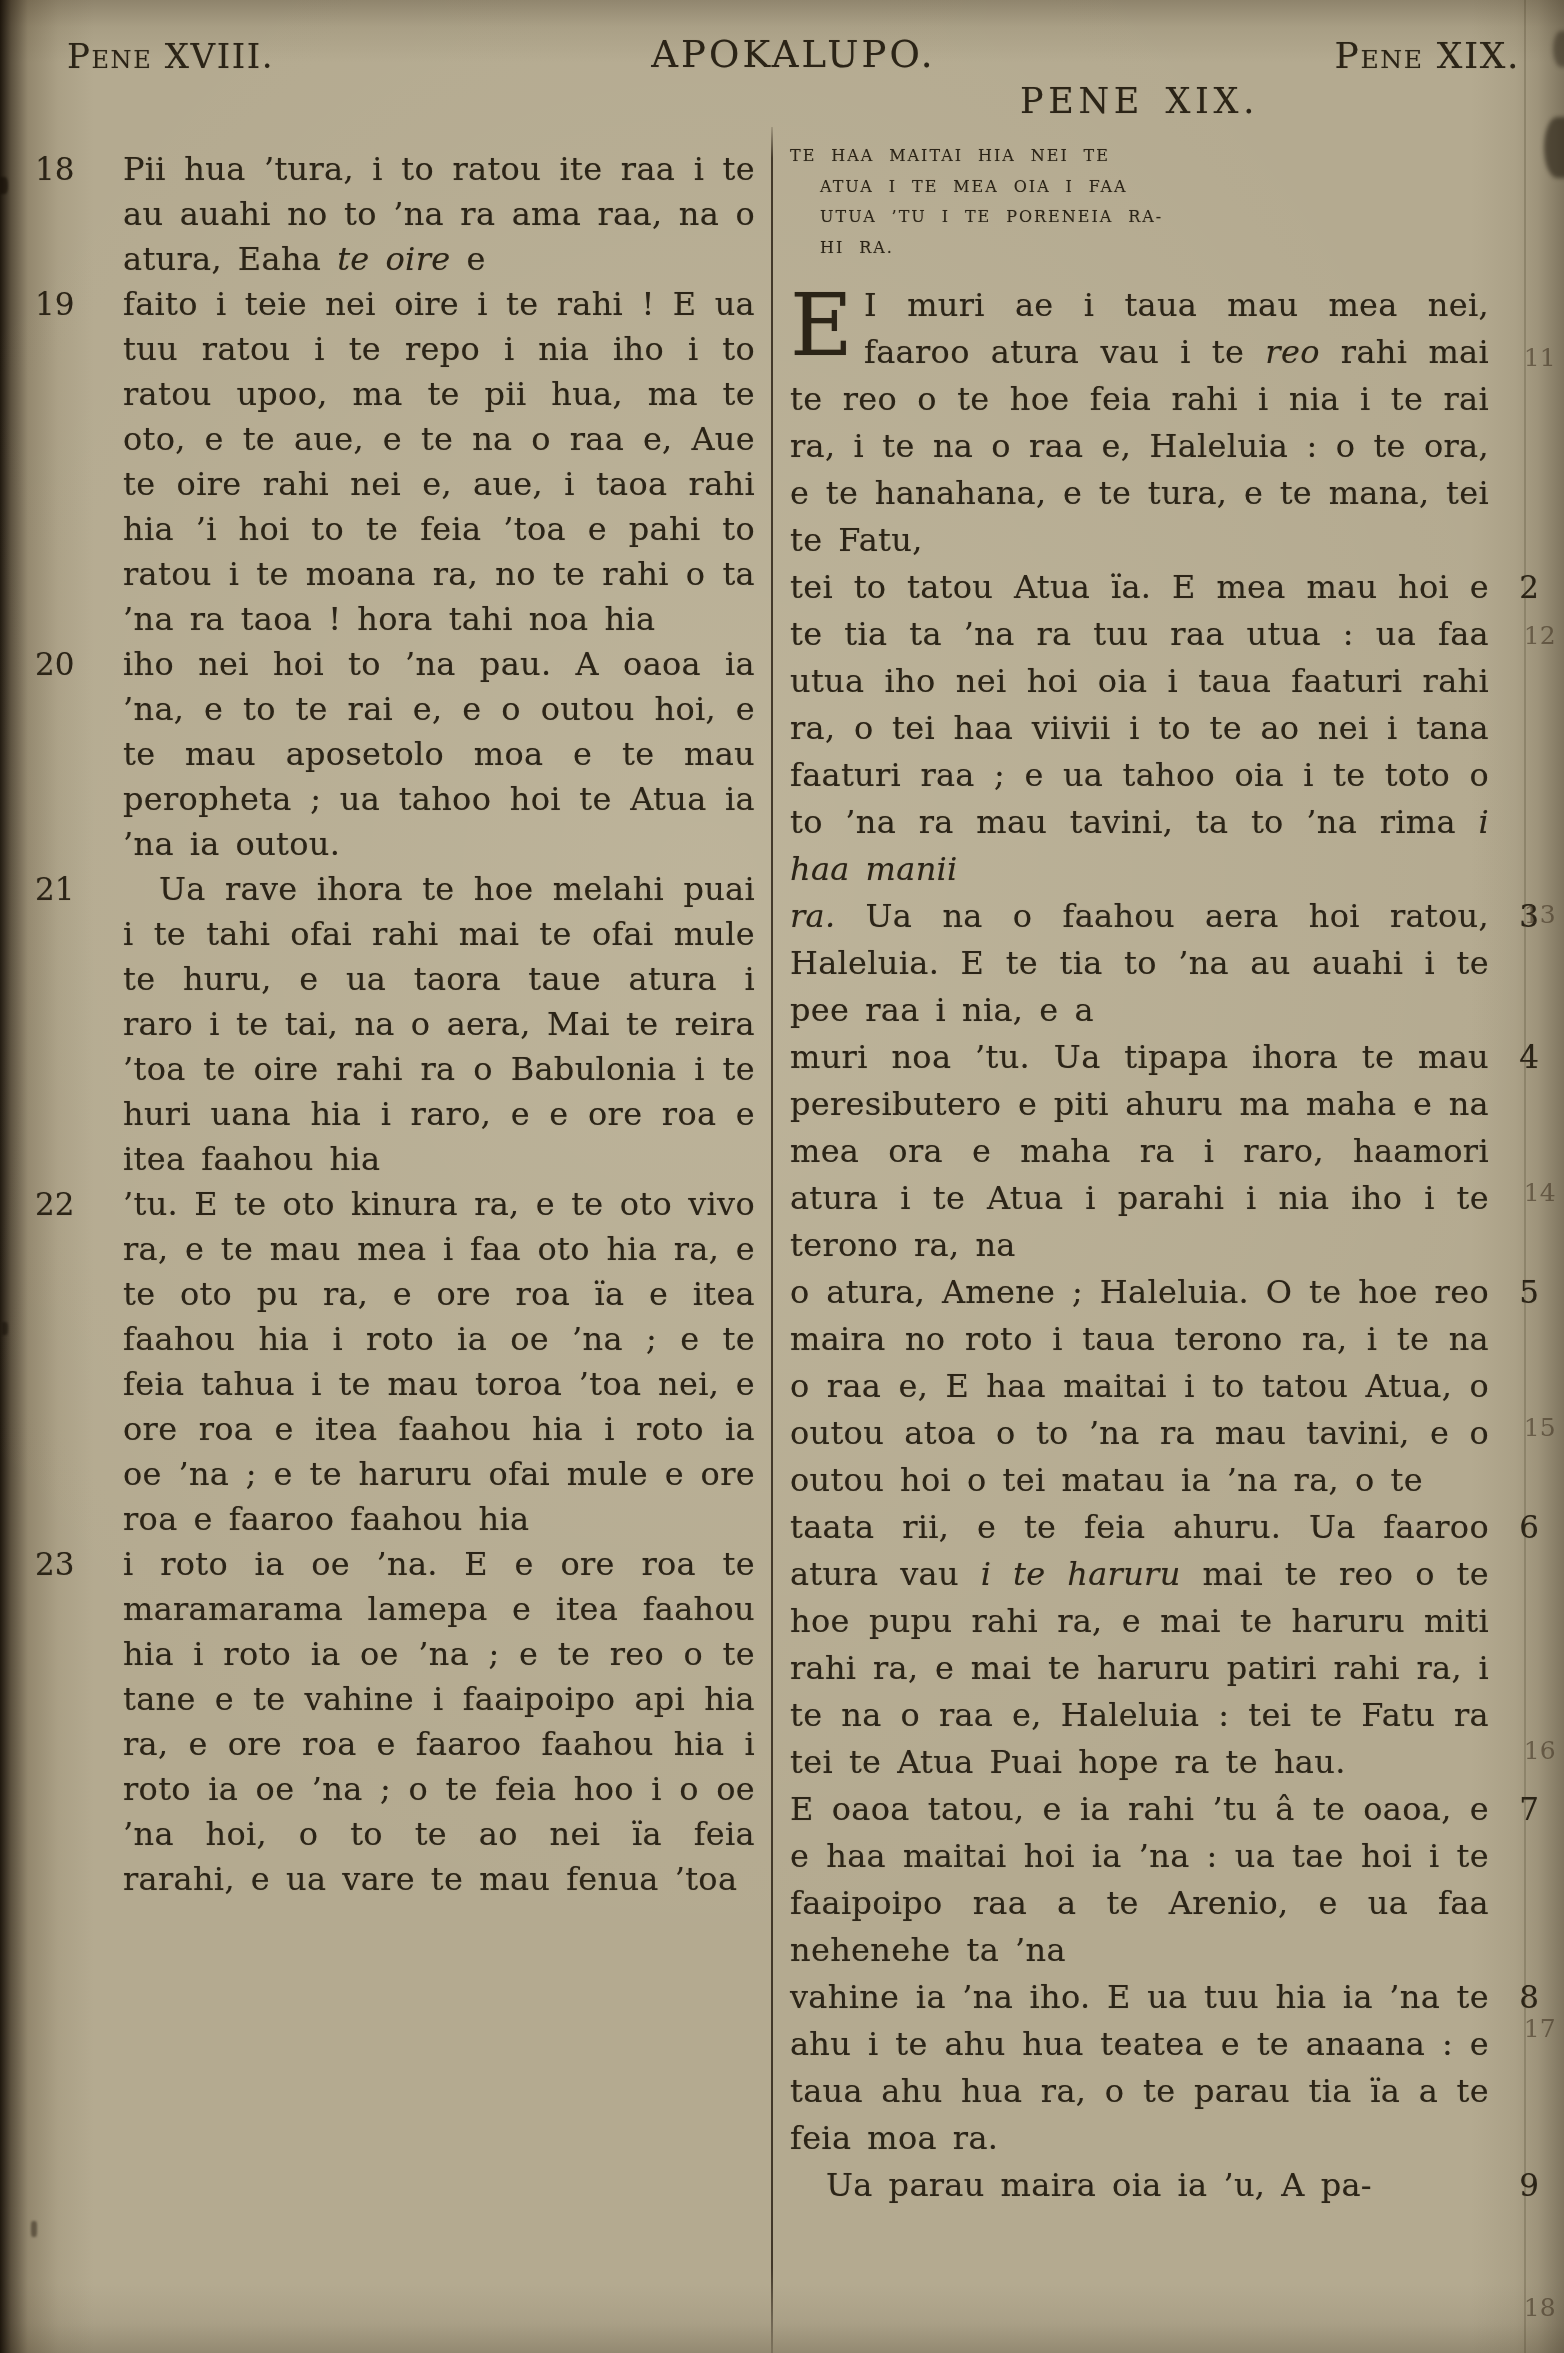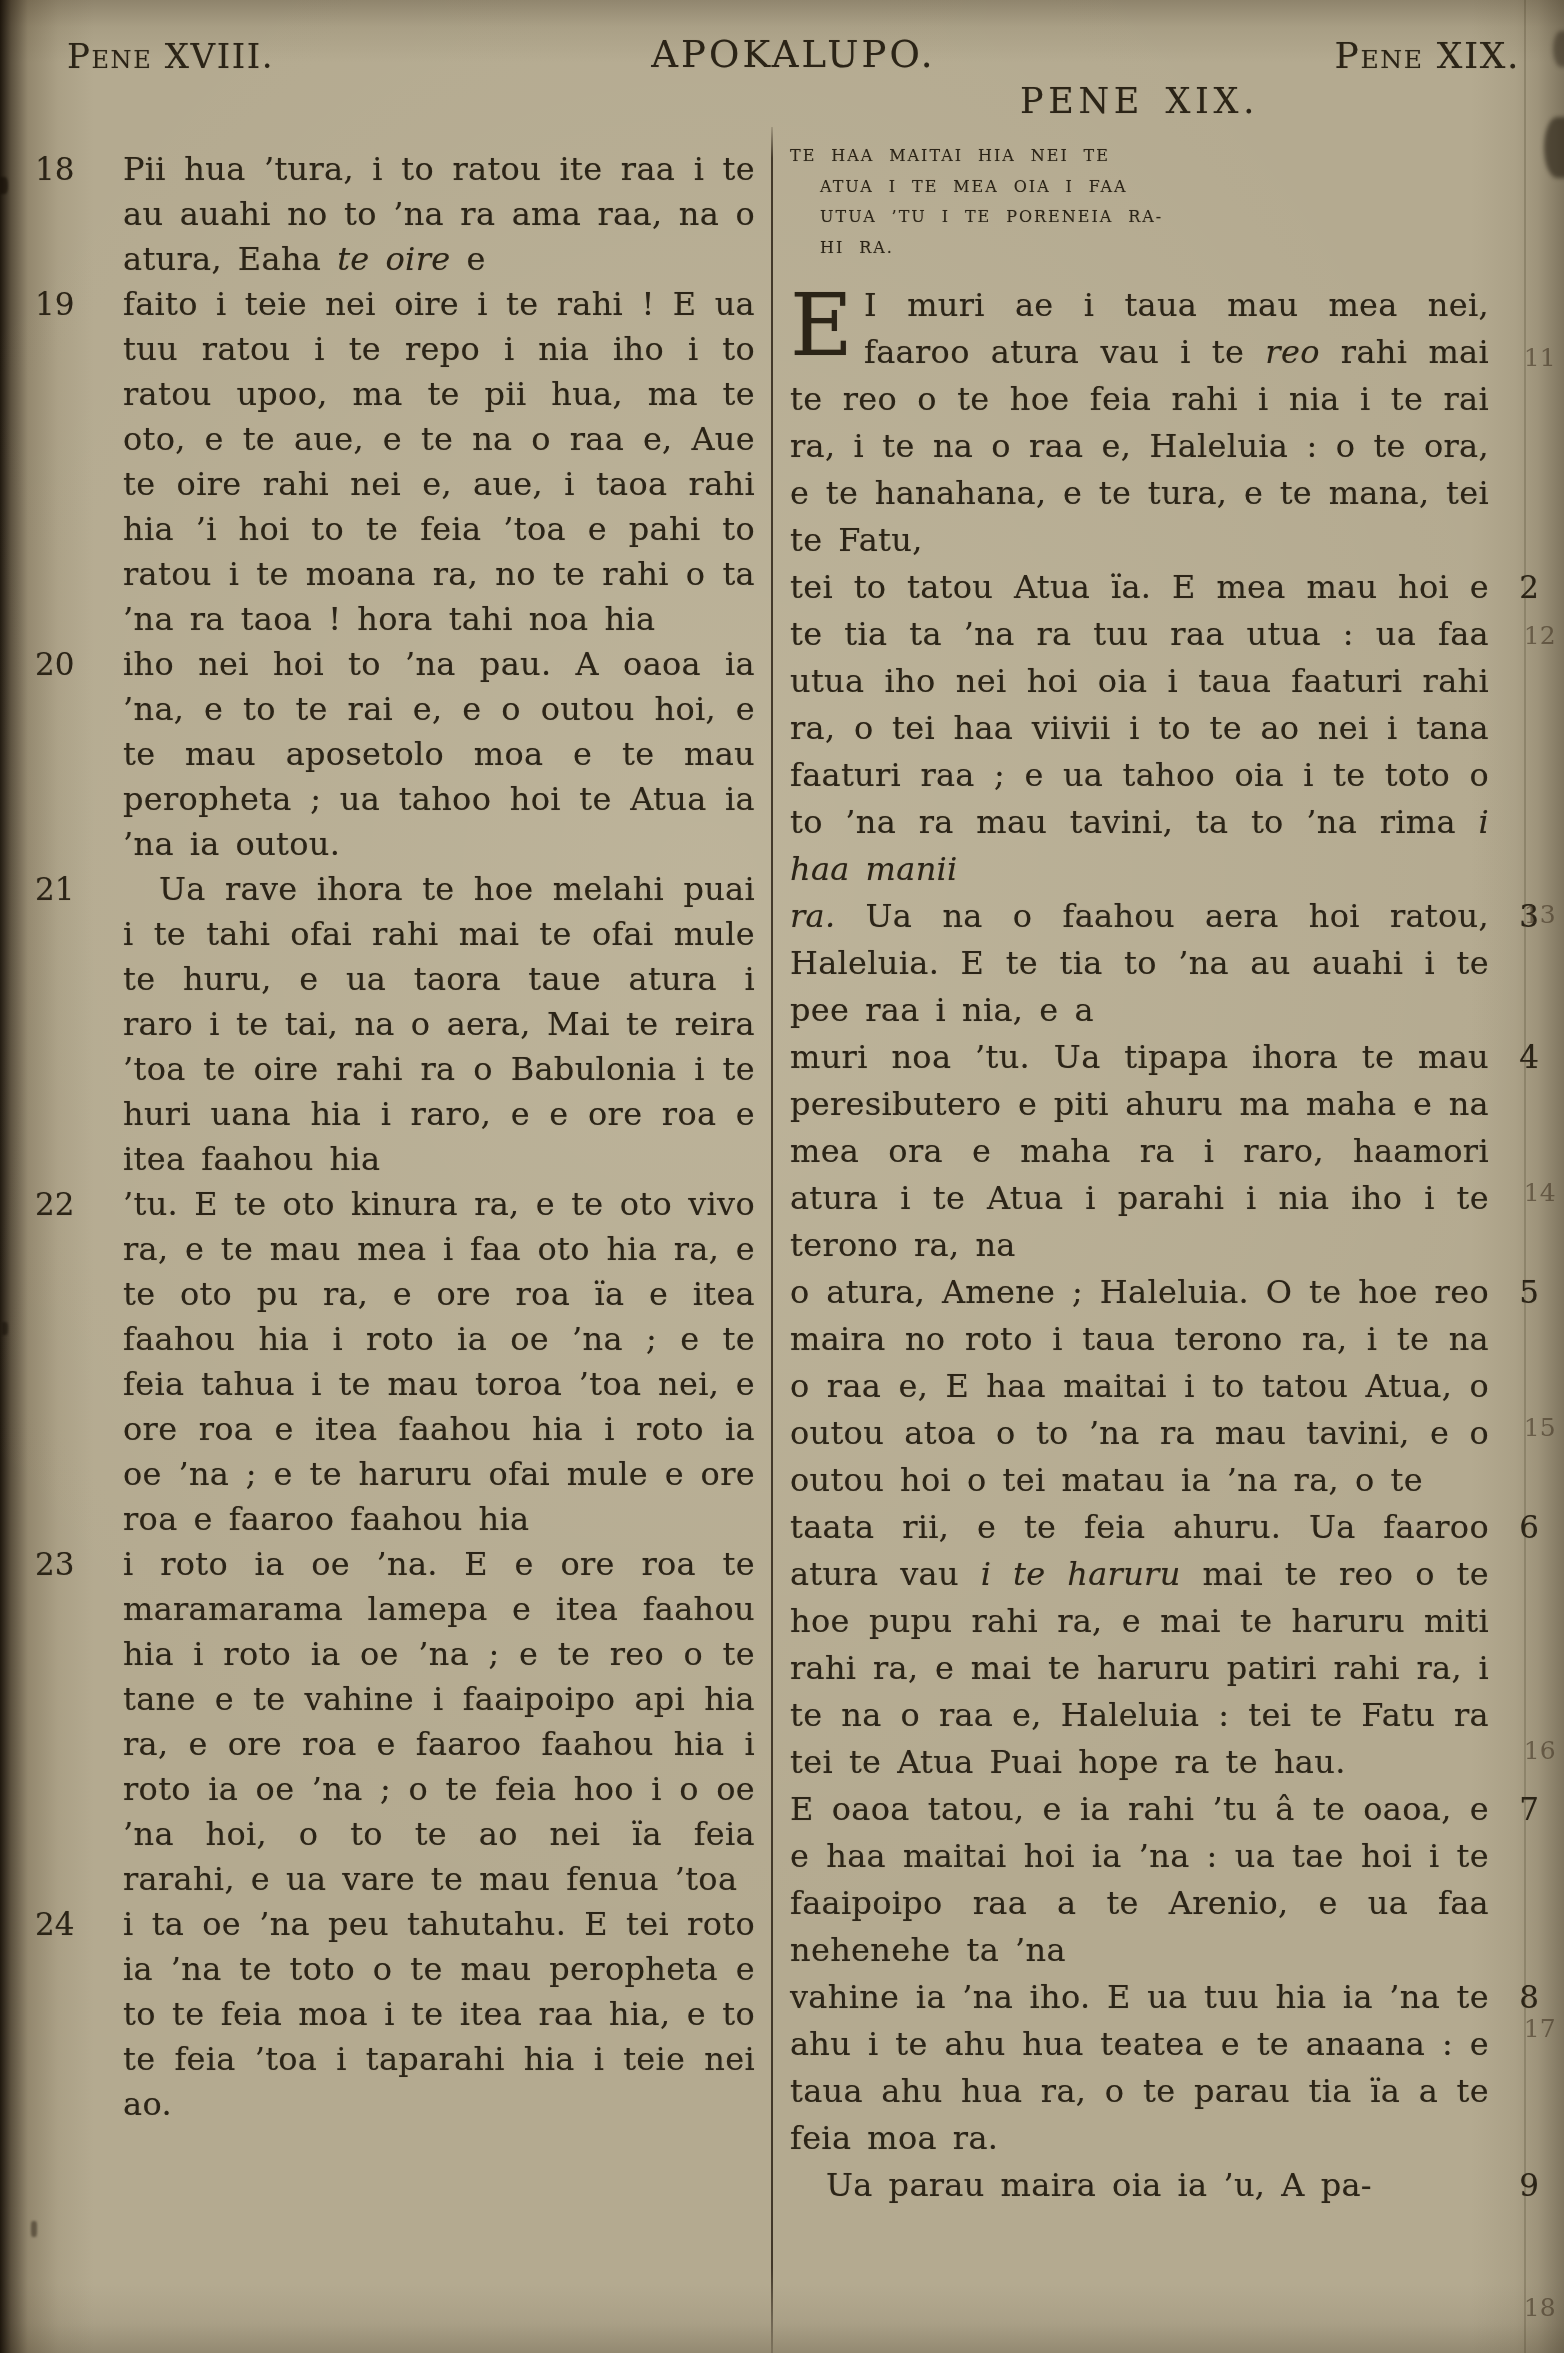--- a/index.html
+++ b/index.html
@@ -143,24 +143,20 @@
         <span class="vtext"><span>Ua rave ihora te hoe melahi puai i te tahi ofai rahi mai te ofai mule te huru, e ua taora taue atura i raro i te tai, na o aera, Mai te reira ’toa te oire rahi ra o Babulonia i te huri uana hia i raro, e e ore roa e itea faahou hia</span></span>
       </div>
       <div class="verse">
         <span class="vnum vnum-left">22</span>
         <span class="vtext"><span>’tu.  E te oto kinura ra, e te oto vivo ra, e te mau mea i faa oto hia ra, e te oto pu ra, e ore roa ïa e itea faahou hia i roto ia oe ’na ; e te feia tahua i te mau toroa ’toa nei, e ore roa e itea faahou hia i roto ia oe ’na ; e te haruru ofai mule e ore roa e faaroo faahou hia</span></span>
       </div>
       <div class="verse">
         <span class="vnum vnum-left">23</span>
         <span class="vtext"><span>i roto ia oe ’na.  E e ore roa te maramarama lamepa e itea faahou hia i roto ia oe ’na ; e te reo o te tane e te vahine i faaipoipo api hia ra, e ore roa e faaroo faahou hia i roto ia oe ’na ; o te feia hoo i o oe ’na hoi, o to te ao nei ïa feia rarahi, e ua vare te mau fenua ’toa</span></span>
       </div>
-      <div class="verse">
-        <span class="vnum vnum-left">24</span>
-        <span class="vtext"><span>i ta oe ’na peu tahutahu.  E tei roto ia ’na te toto o te mau peropheta e to te feia moa i te itea raa hia, e to te feia ’toa i taparahi hia i teie nei ao.</span></span>
-      </div>
     </div>
 
     <div class="col-divider"></div>
 
     <div class="column column-right">
       <div class="chapter-title">PENE XIX.</div>
       <div class="chapter-summary">TE HAA MAITAI HIA NEI TE
 ATUA I TE MEA OIA I FAA
 UTUA ’TU I TE PORENEIA RA-
 HI RA.</div>

